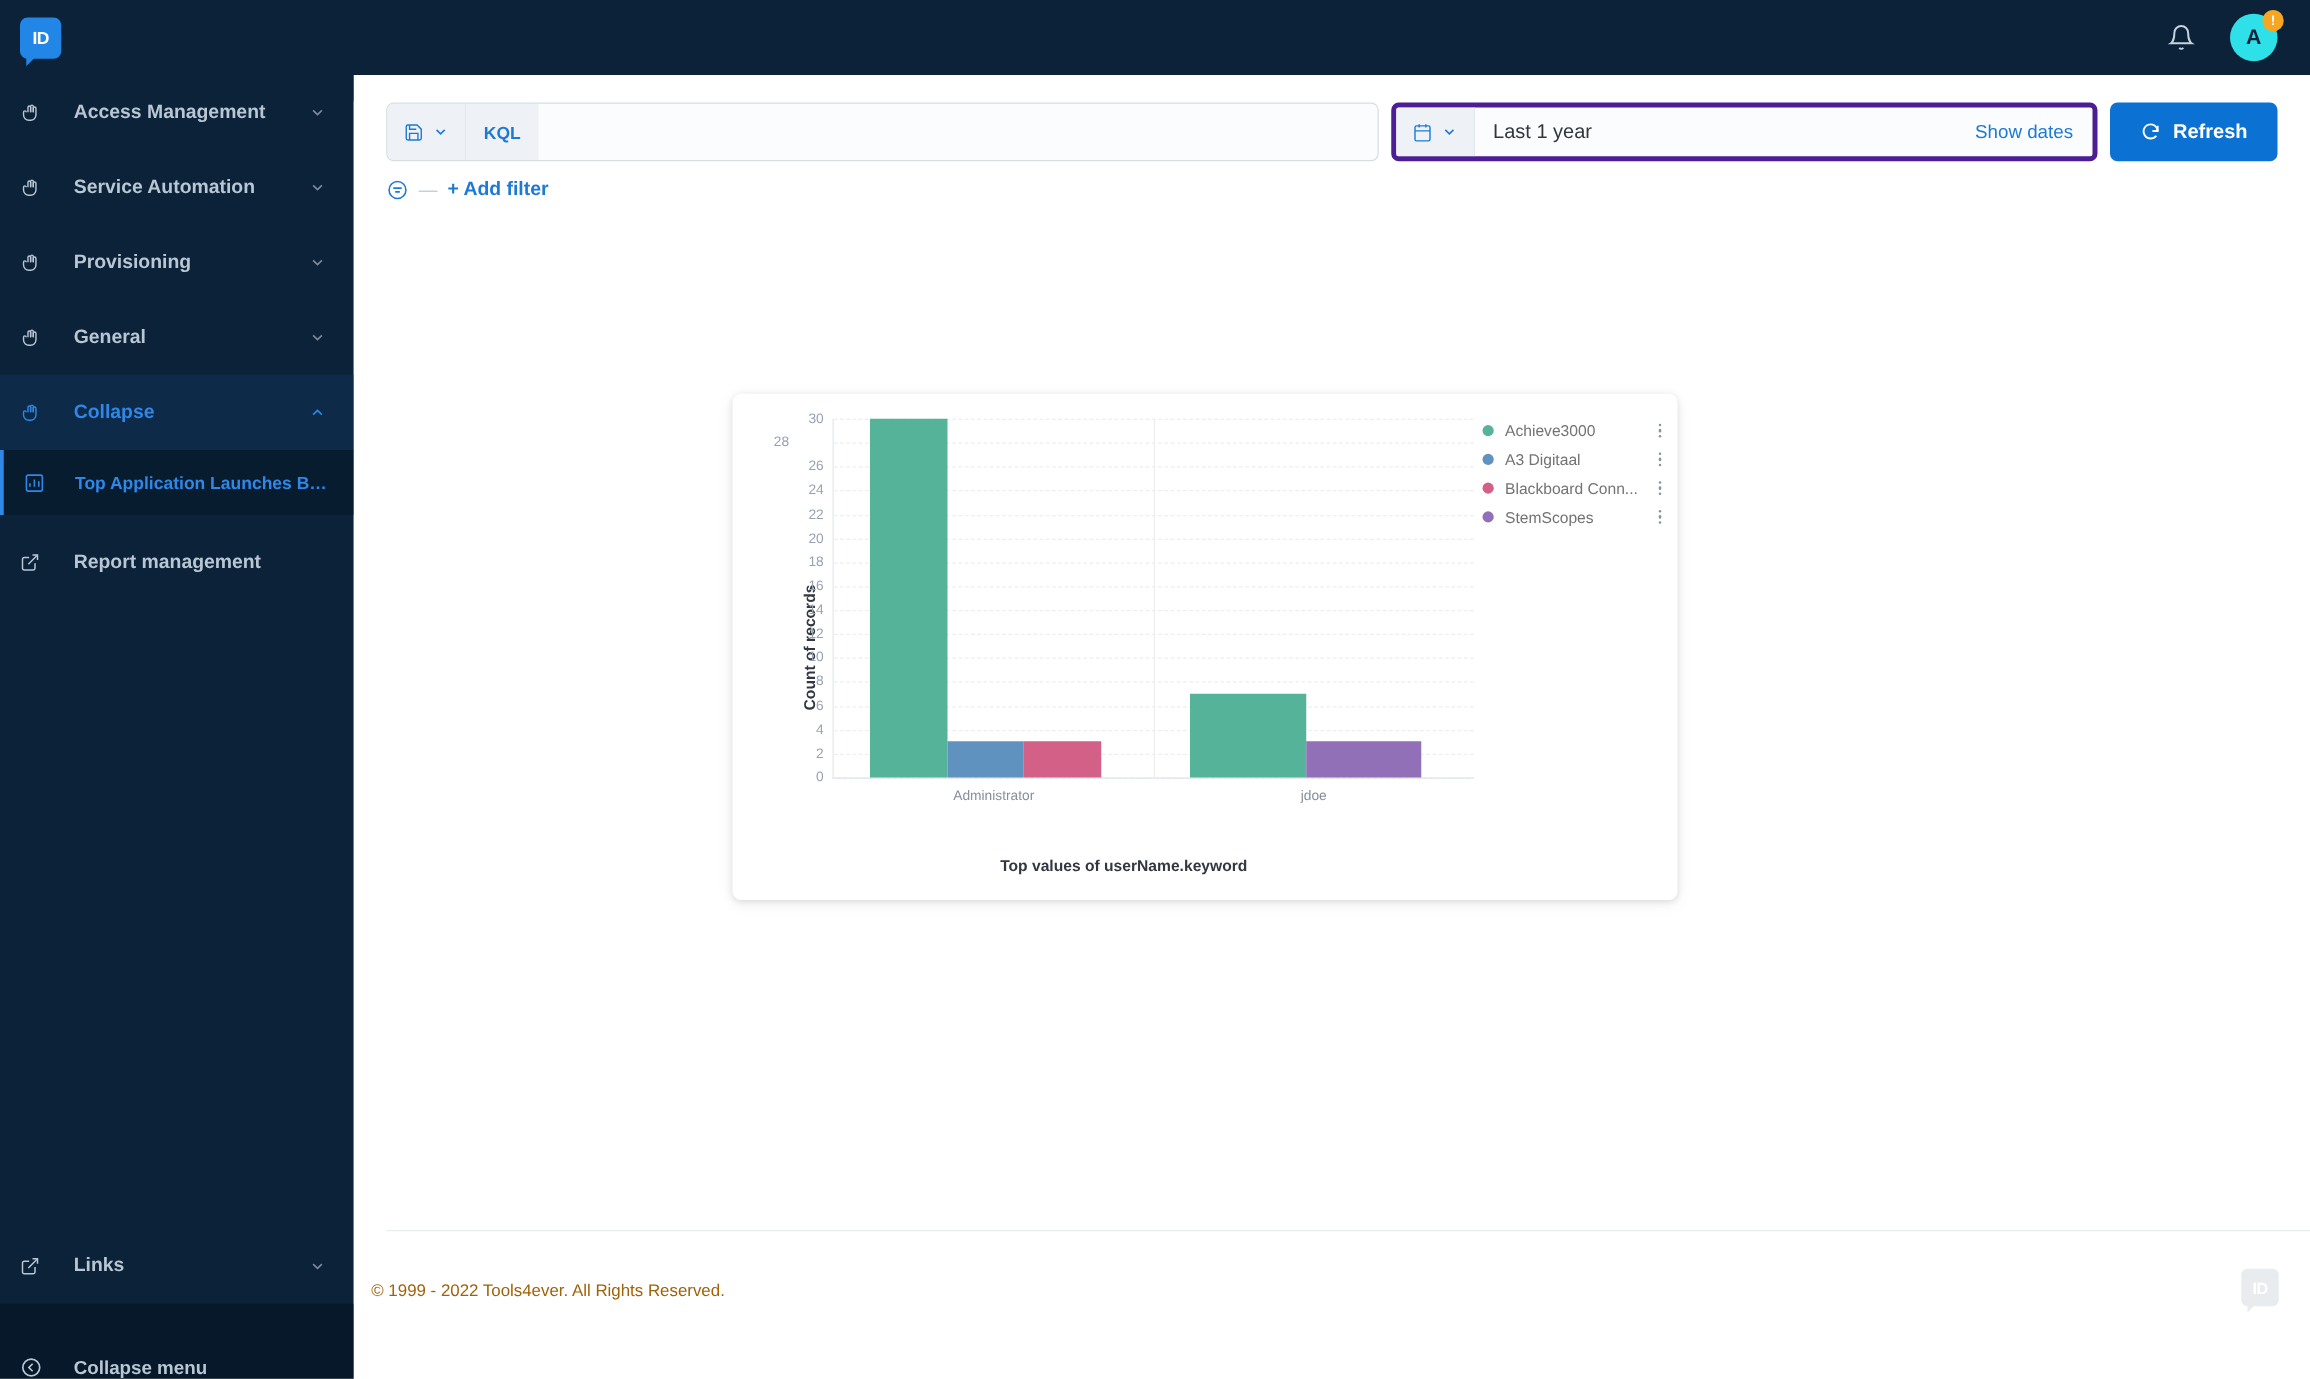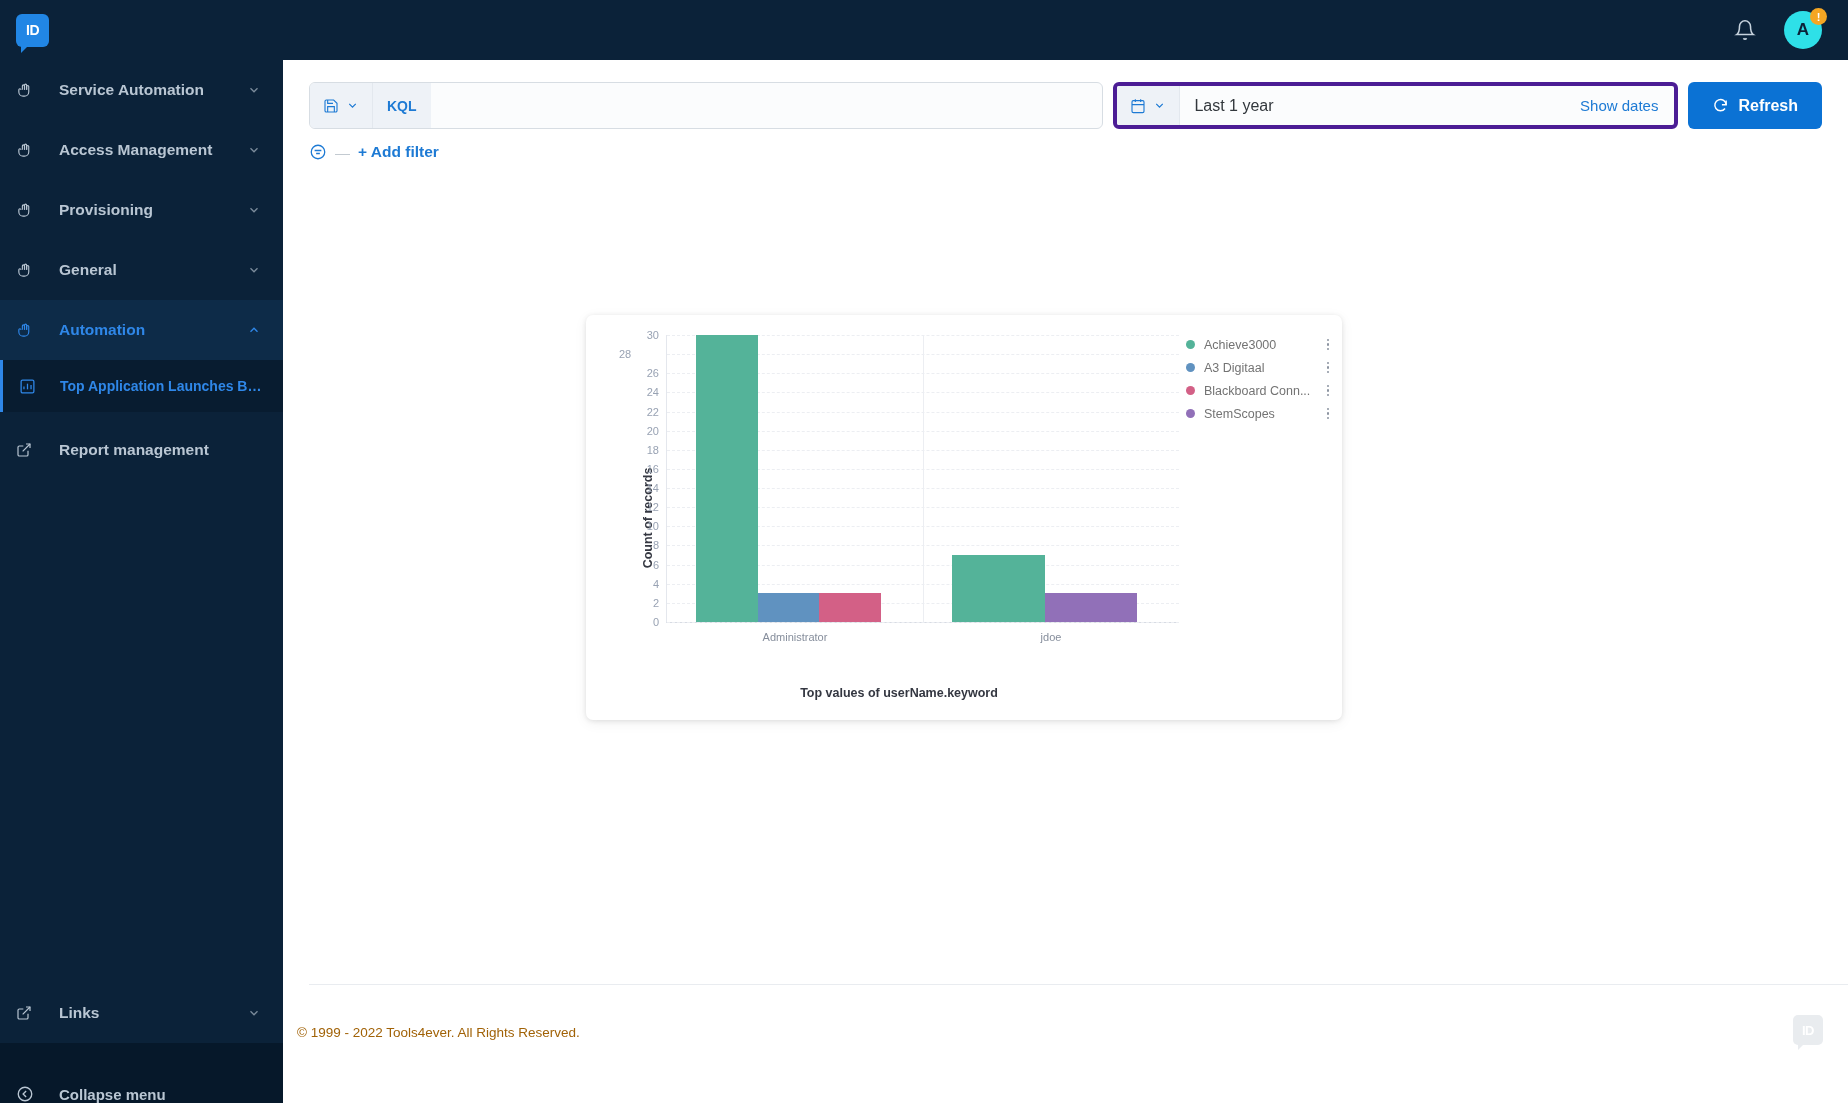--- a/index.html
+++ b/index.html
@@ -284,35 +284,35 @@
   <div class="sidebar">
 
     <div class="nav-item">
       <span class="nav-ico">
         <svg width="17" height="17" viewBox="0 0 24 24" fill="none" stroke="currentColor" stroke-width="1.6">
           <path d="M9 11V5.5a1.5 1.5 0 0 1 3 0V11"></path>
             <path d="M12 11V4.5a1.5 1.5 0 0 1 3 0V11"></path>
           <path d="M15 11V6.5a1.5 1.5 0 0 1 3 0V14a6 6 0 0 1-6 6h-2a6 6 0 0 1-6-6v-3a1.5 1.5 0 0 1 3 0"></path>
         </svg>
       </span>
-      <span class="nav-label">Service Automation</span>
+      <span class="nav-label">Access Management</span>
       <svg class="nav-chev" viewBox="0 0 24 24" fill="none" stroke="currentColor" stroke-width="2.2">
           <path d="M6 9l6 6 6-6"></path>
         </svg>
     </div>
 
     <div class="nav-item">
       <span class="nav-ico">
         <svg width="17" height="17" viewBox="0 0 24 24" fill="none" stroke="currentColor" stroke-width="1.6">
           <path d="M9 11V5.5a1.5 1.5 0 0 1 3 0V11"></path>
             <path d="M12 11V4.5a1.5 1.5 0 0 1 3 0V11"></path>
           <path d="M15 11V6.5a1.5 1.5 0 0 1 3 0V14a6 6 0 0 1-6 6h-2a6 6 0 0 1-6-6v-3a1.5 1.5 0 0 1 3 0"></path>
         </svg>
       </span>
-      <span class="nav-label">Access Management</span>
+      <span class="nav-label">Service Automation</span>
       <svg class="nav-chev" viewBox="0 0 24 24" fill="none" stroke="currentColor" stroke-width="2.2">
           <path d="M6 9l6 6 6-6"></path>
         </svg>
     </div>
 
     <div class="nav-item">
       <span class="nav-ico">
         <svg width="17" height="17" viewBox="0 0 24 24" fill="none" stroke="currentColor" stroke-width="1.6">
           <path d="M9 11V5.5a1.5 1.5 0 0 1 3 0V11"></path>
             <path d="M12 11V4.5a1.5 1.5 0 0 1 3 0V11"></path>
@@ -340,21 +340,21 @@
     </div>
 
     <div class="nav-item active">
       <span class="nav-ico">
         <svg width="17" height="17" viewBox="0 0 24 24" fill="none" stroke="currentColor" stroke-width="1.6">
           <path d="M9 11V5.5a1.5 1.5 0 0 1 3 0V11"></path>
             <path d="M12 11V4.5a1.5 1.5 0 0 1 3 0V11"></path>
           <path d="M15 11V6.5a1.5 1.5 0 0 1 3 0V14a6 6 0 0 1-6 6h-2a6 6 0 0 1-6-6v-3a1.5 1.5 0 0 1 3 0"></path>
         </svg>
       </span>
-      <span class="nav-label">Automation</span>
+      <span class="nav-label">Collapse</span>
       <svg class="nav-chev" viewBox="0 0 24 24" fill="none" stroke="currentColor" stroke-width="2.2">
           <path d="M18 15l-6-6-6 6"></path>
         </svg>
     </div>
 
     <div class="sub-item">
       <span class="nav-ico">
         <svg width="17" height="17" viewBox="0 0 24 24" fill="none" stroke="currentColor" stroke-width="1.8">
           <rect x="3" y="3" width="18" height="18" rx="2"></rect>
           <line x1="7" y1="16" x2="7" y2="12"></line>

